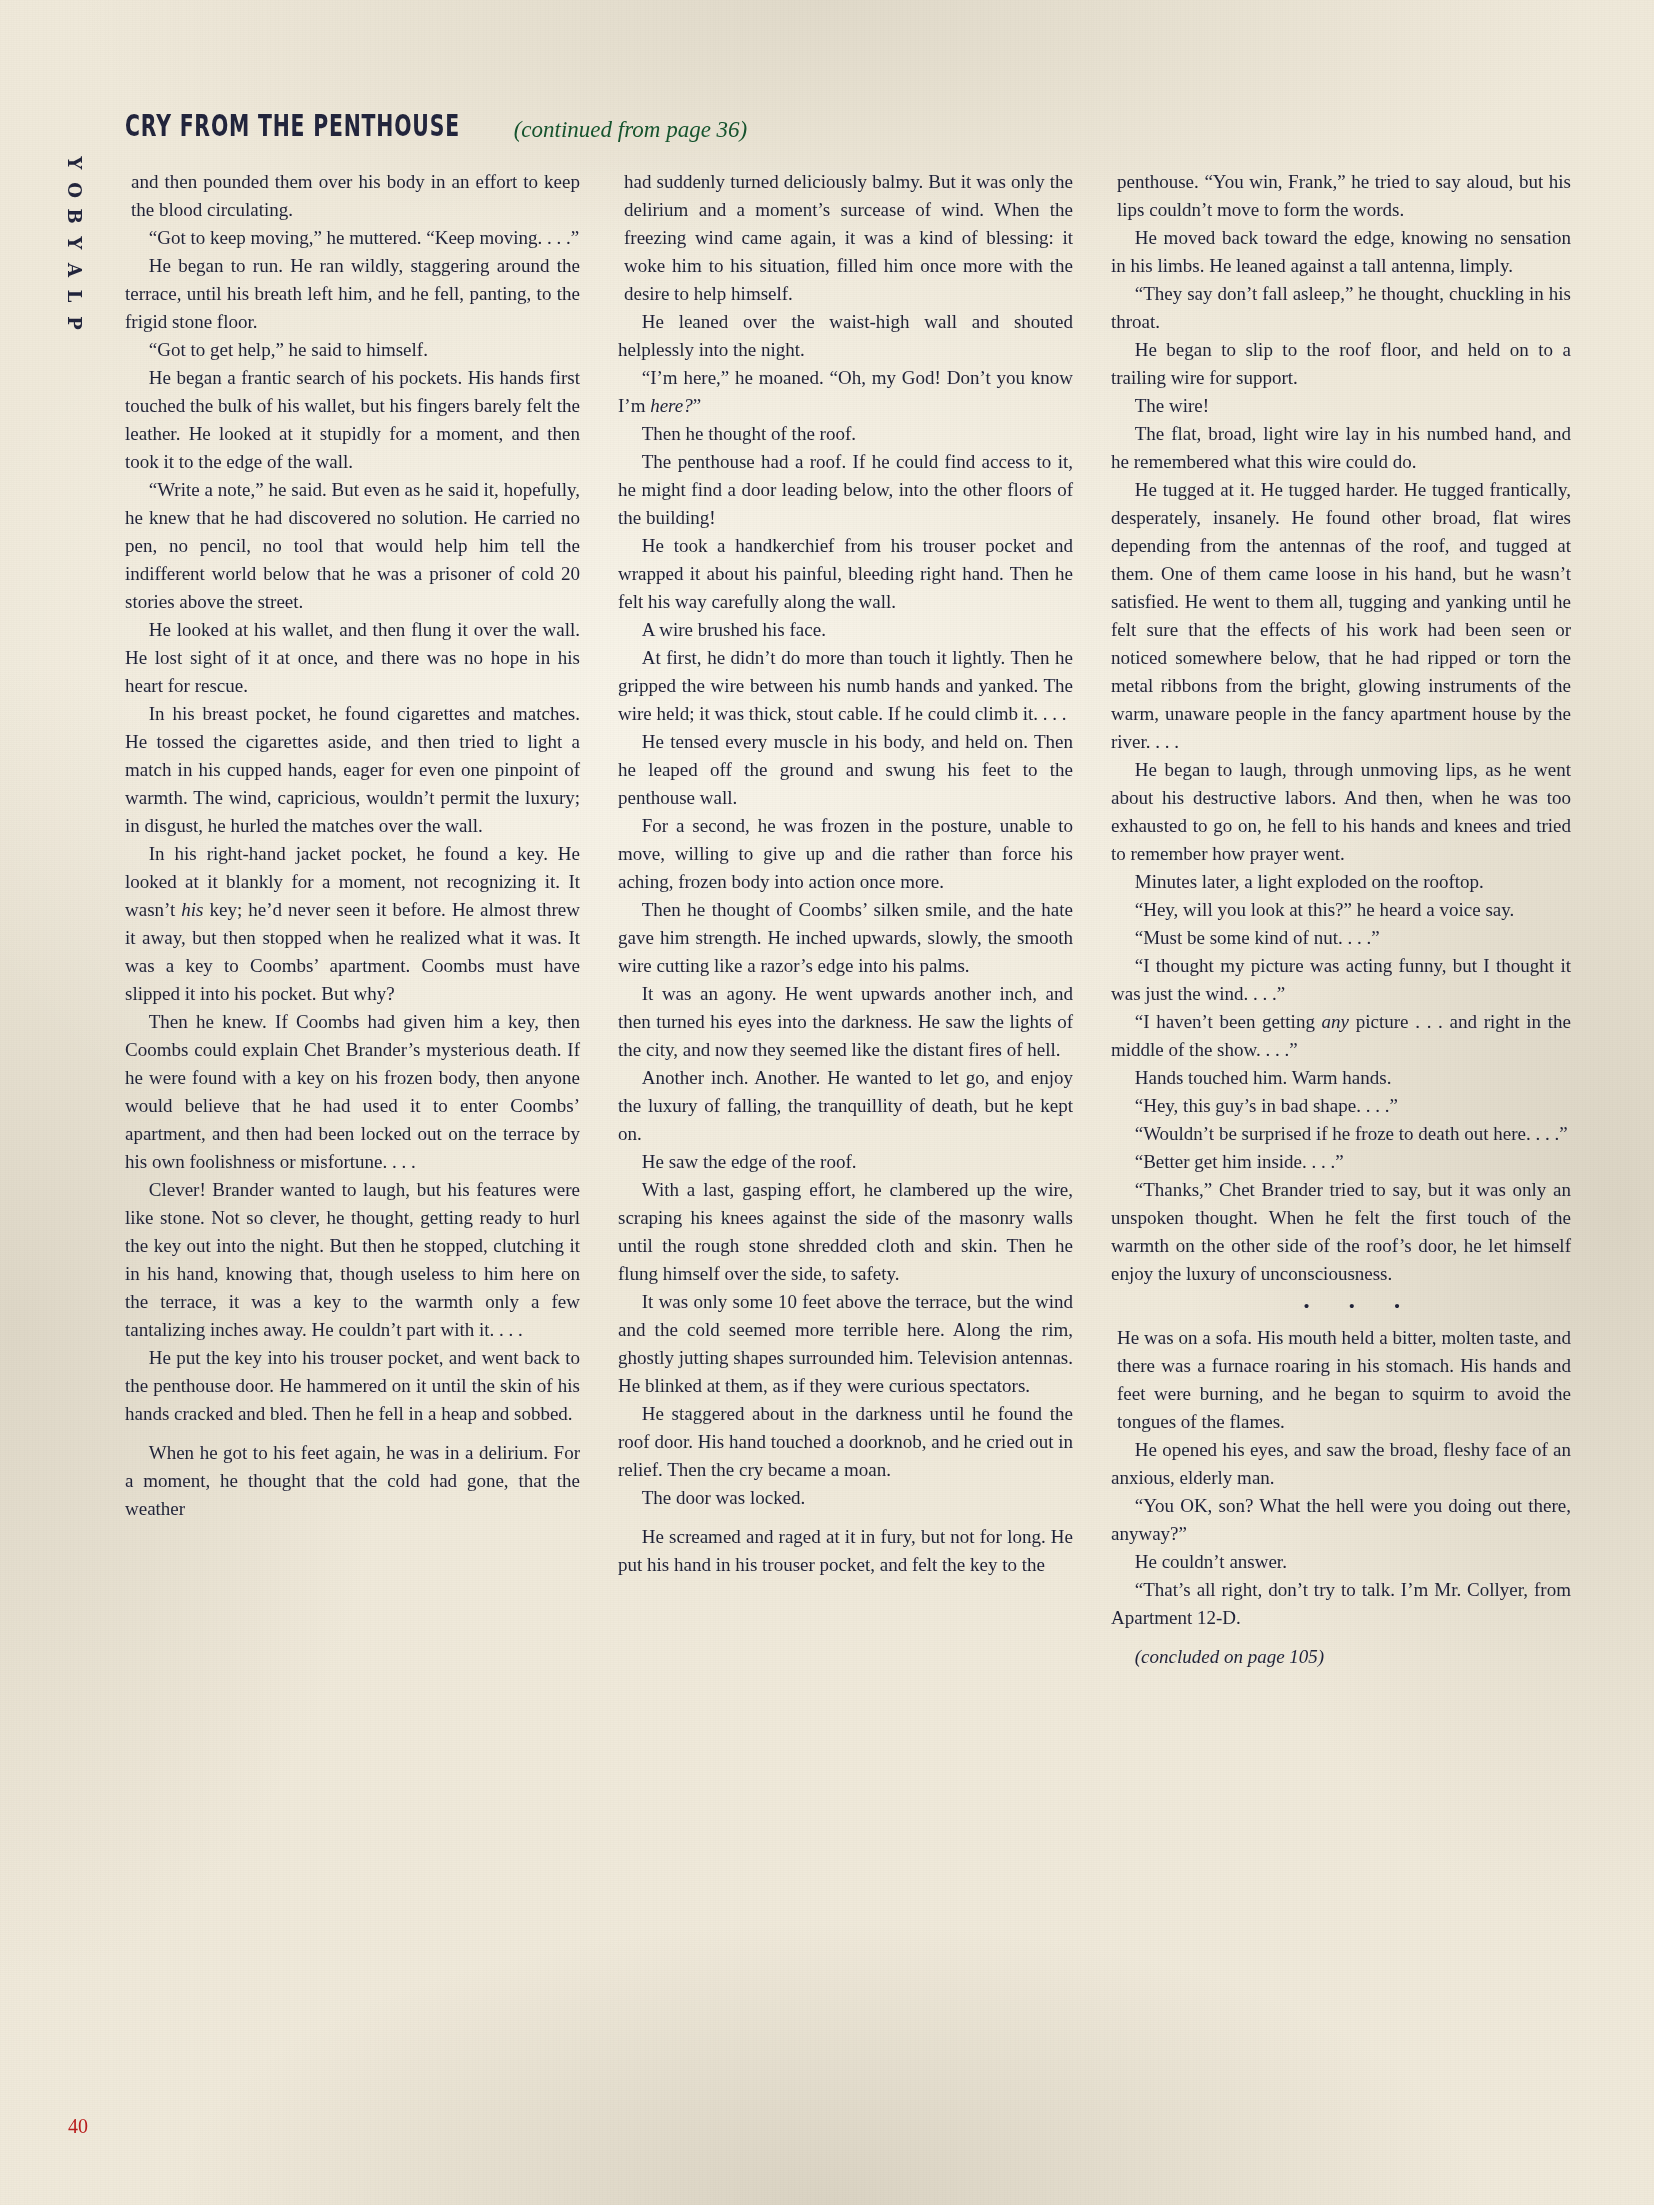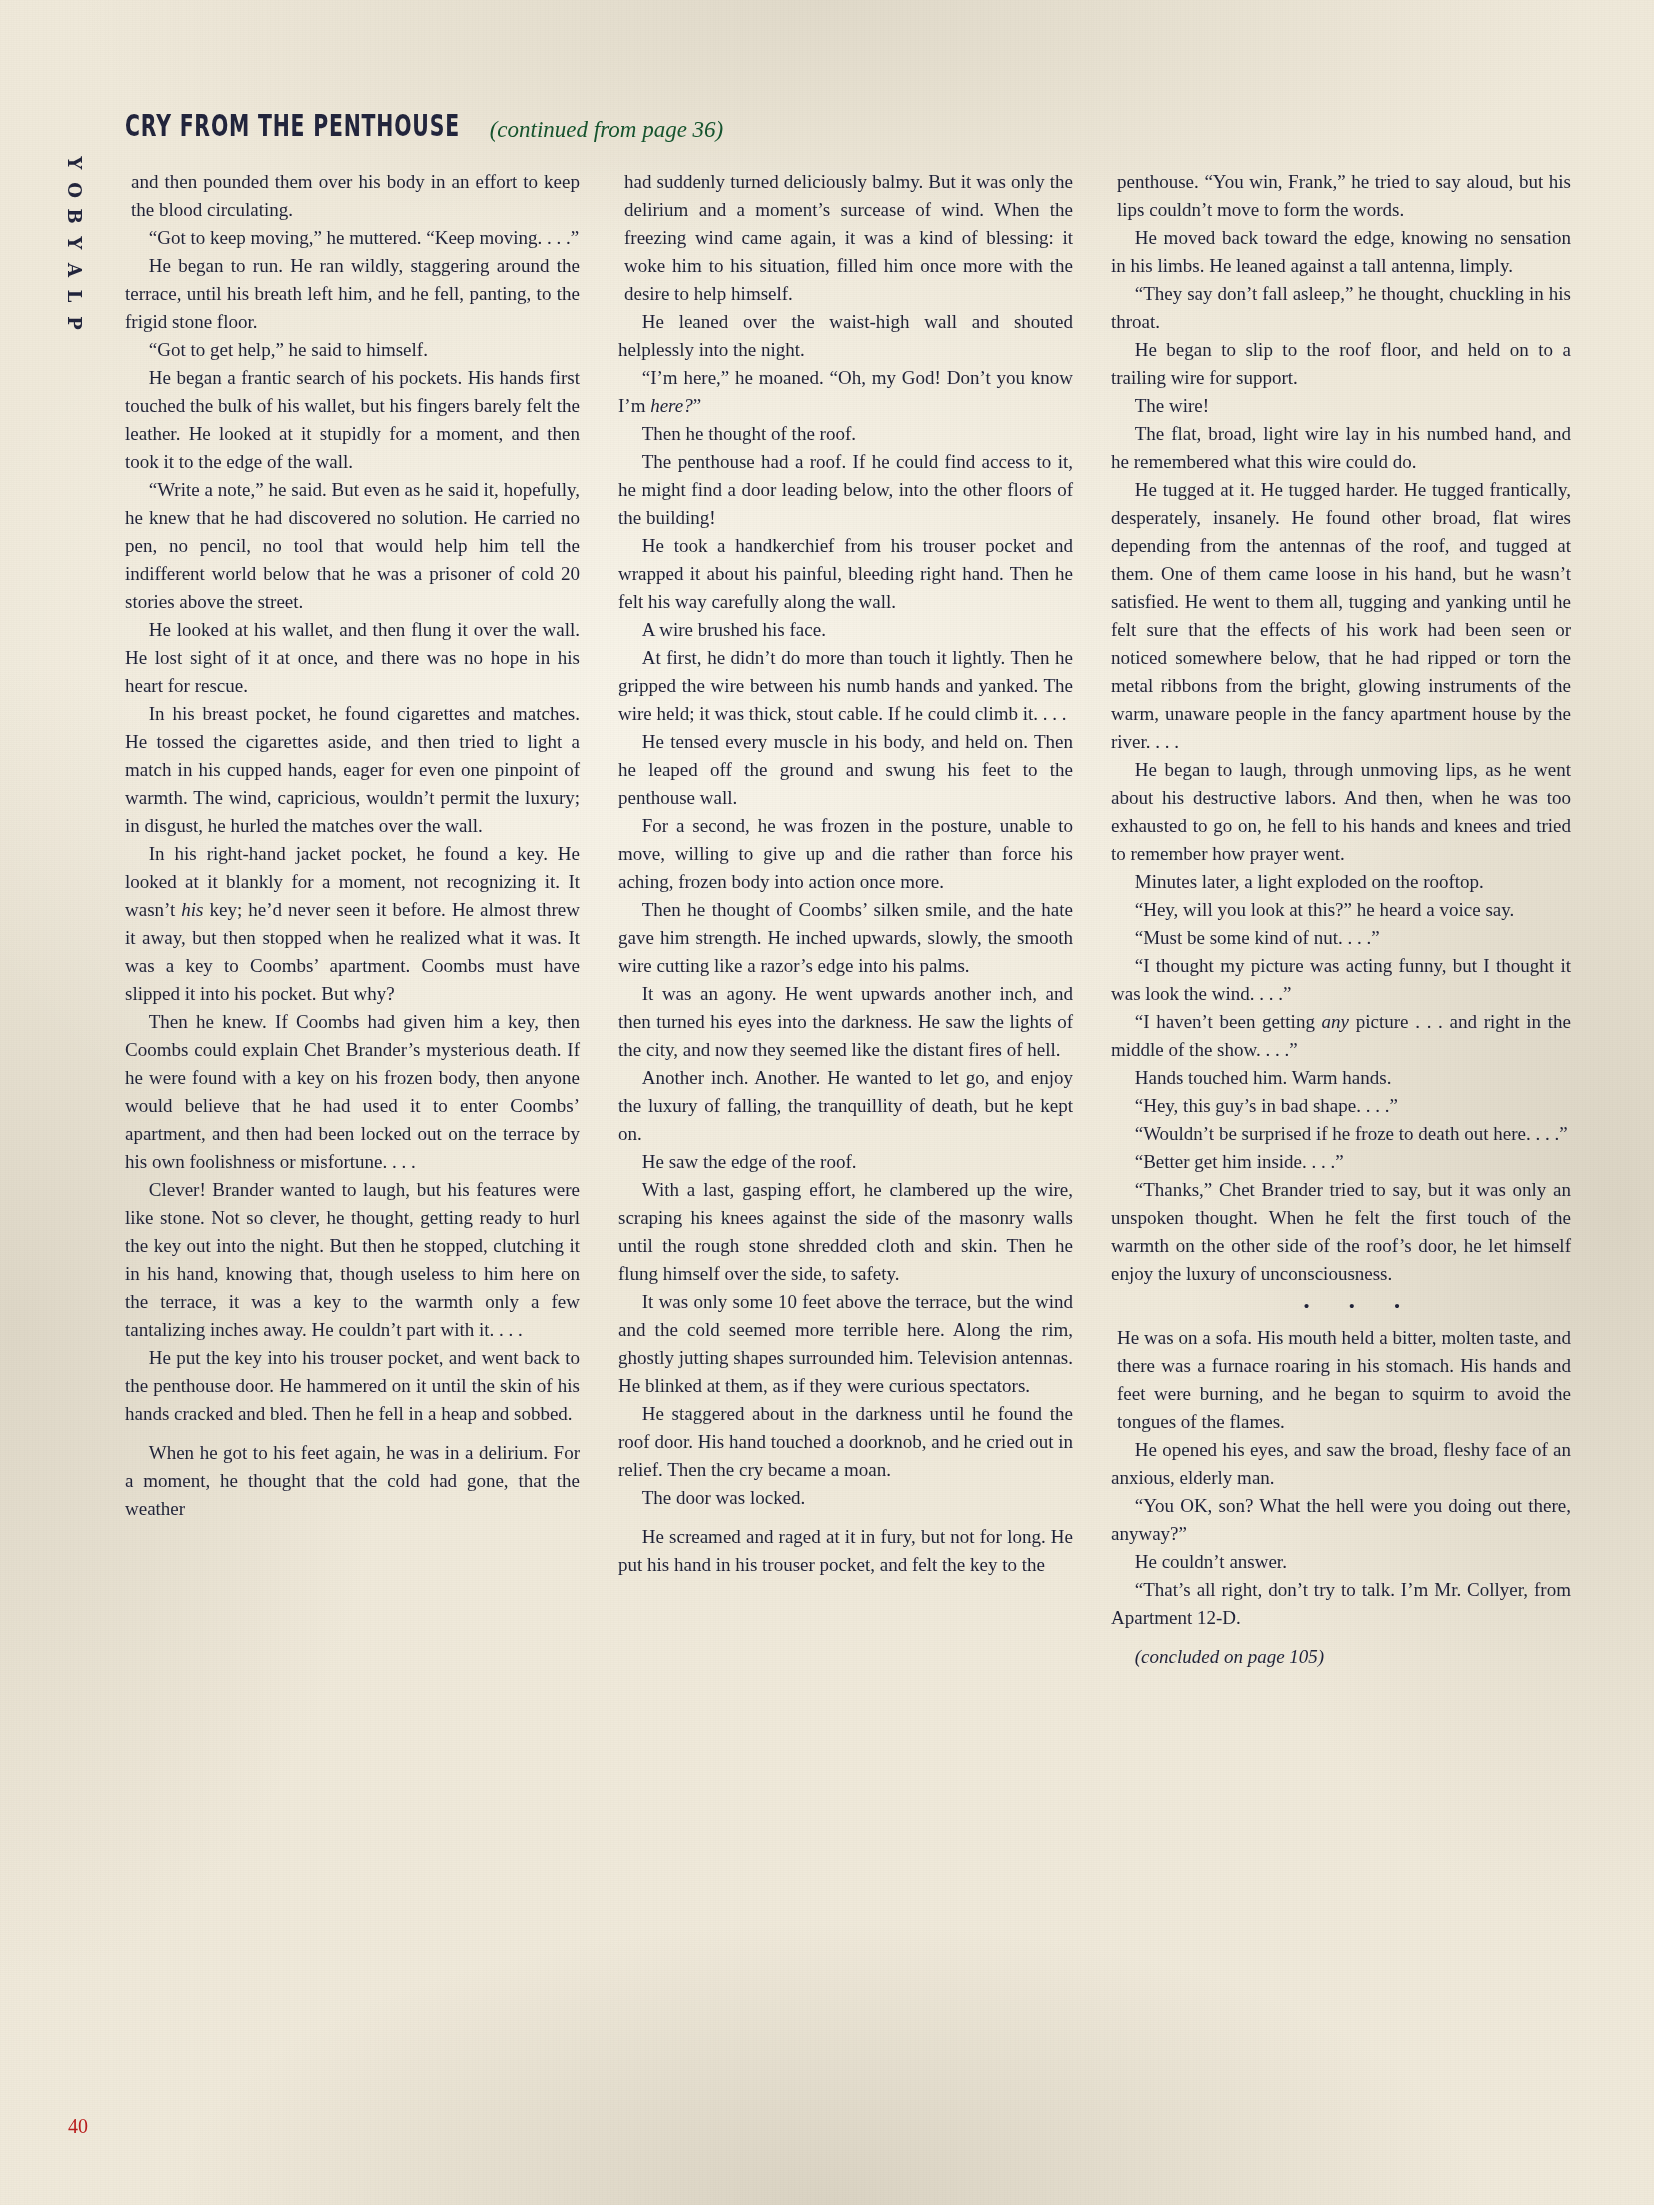--- a/index.html
+++ b/index.html
@@ -63,21 +63,21 @@
     line-height: 1;
   }
 
   
   .article-head {
     position: absolute;
     left: 125px;
     top: 113px;
     display: flex;
     align-items: baseline;
-    gap: 1px;
+    gap: 25px;
     white-space: nowrap;
   }
   .article-title {
     font-family: "DejaVu Sans", "Liberation Sans", sans-serif;
     font-weight: 700;
     font-size: 25.5px;
     letter-spacing: 1px;
     color: #21243c;
     transform: scaleX(0.80) scaleY(1.16);
     transform-origin: left bottom;
@@ -218,21 +218,21 @@
       <p>He moved back toward the edge, knowing no sensation in his limbs. He leaned against a tall antenna, limply.</p>
       <p>“They say don’t fall asleep,” he thought, chuckling in his throat.</p>
       <p>He began to slip to the roof floor, and held on to a trailing wire for support.</p>
       <p>The wire!</p>
       <p>The flat, broad, light wire lay in his numbed hand, and he remembered what this wire could do.</p>
       <p>He tugged at it. He tugged harder. He tugged frantically, desperately, insanely. He found other broad, flat wires depending from the antennas of the roof, and tugged at them. One of them came loose in his hand, but he wasn’t satisfied. He went to them all, tugging and yanking until he felt sure that the effects of his work had been seen or noticed somewhere below, that he had ripped or torn the metal ribbons from the bright, glowing instruments of the warm, unaware people in the fancy apartment house by the river. . . .</p>
       <p>He began to laugh, through unmoving lips, as he went about his destructive labors. And then, when he was too exhausted to go on, he fell to his hands and knees and tried to remember how prayer went.</p>
       <p>Minutes later, a light exploded on the rooftop.</p>
       <p>“Hey, will you look at this?” he heard a voice say.</p>
       <p>“Must be some kind of nut. . . .”</p>
-      <p>“I thought my picture was acting funny, but I thought it was look the wind. . . .”</p>
+      <p>“I thought my picture was acting funny, but I thought it was just the wind. . . .”</p>
       <p><span>“I haven’t been getting </span><i>any</i><span> picture . . . and right in the middle of the show. . . .”</span></p>
       <p>Hands touched him. Warm hands.</p>
       <p>“Hey, this guy’s in bad shape. . . .”</p>
       <p>“Wouldn’t be surprised if he froze to death out here. . . .”</p>
       <p>“Better get him inside. . . .”</p>
       <p>“Thanks,” Chet Brander tried to say, but it was only an unspoken thought. When he felt the first touch of the warmth on the other side of the roof’s door, he let himself enjoy the luxury of unconsciousness.</p>
 
       <p class="dot-rule">•   •   •</p>
 
       <p class="noindent">He was on a sofa. His mouth held a bitter, molten taste, and there was a furnace roaring in his stomach. His hands and feet were burning, and he began to squirm to avoid the tongues of the flames.</p>

